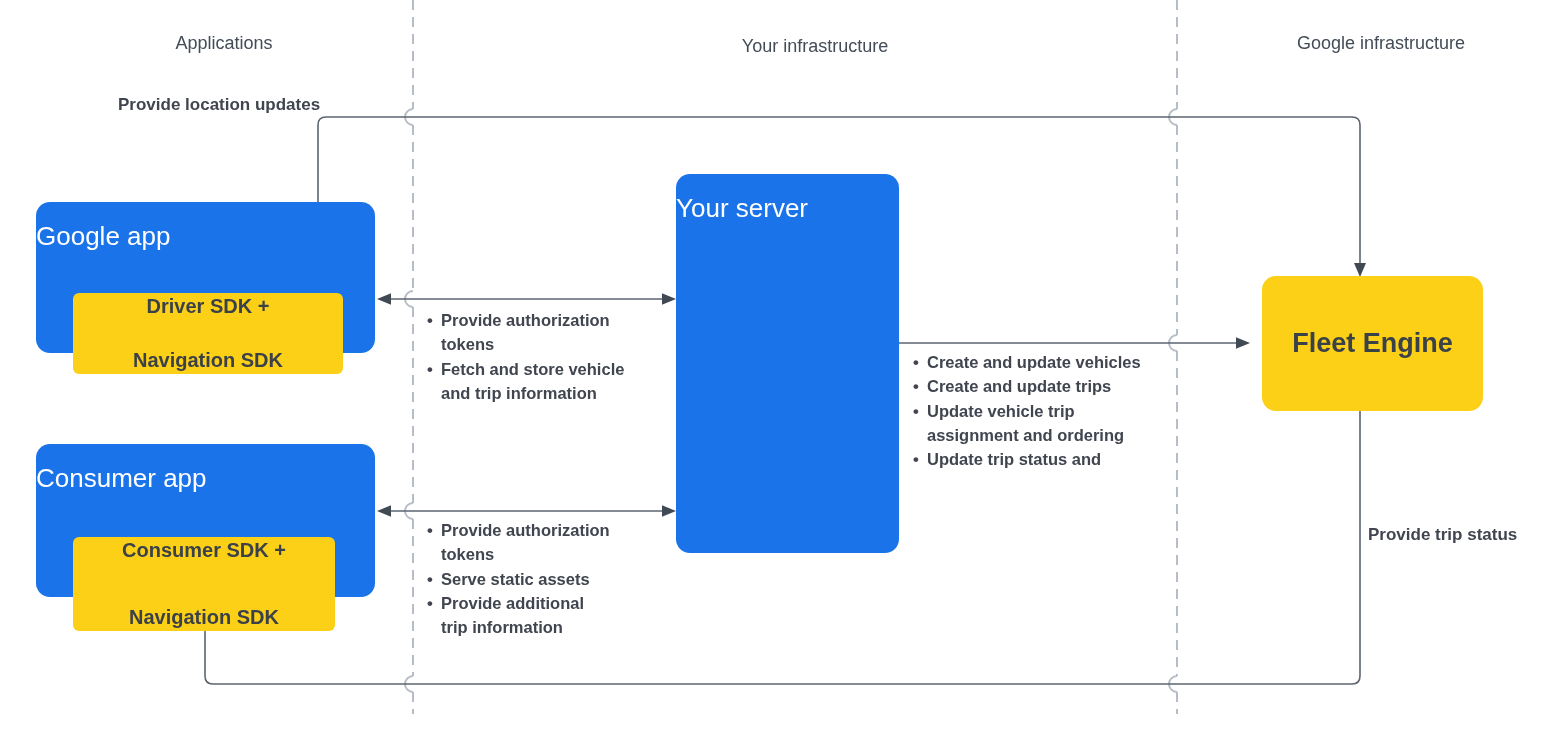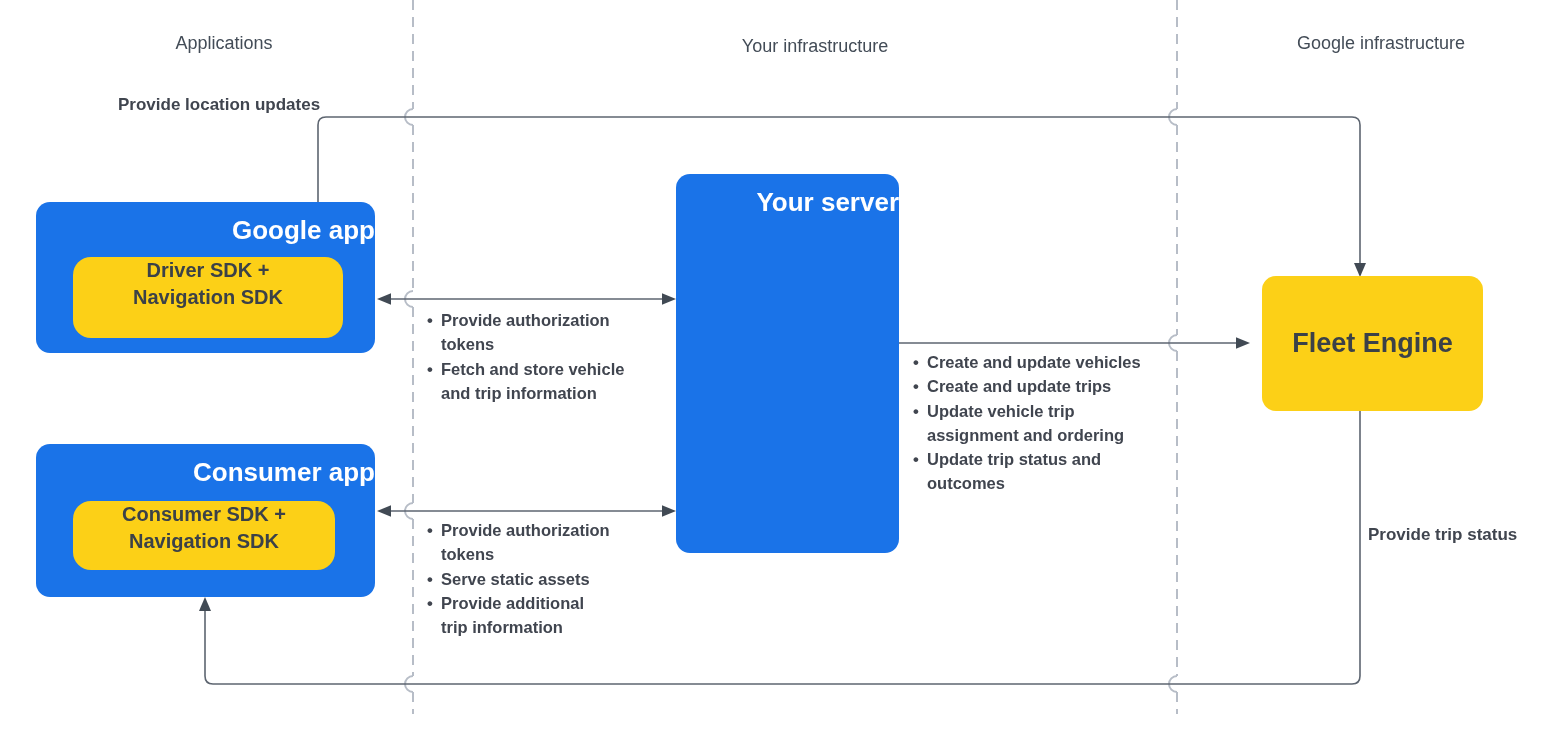--- a/index.html
+++ b/index.html
@@ -31,40 +31,41 @@
     margin-left:20px;
   }
   .node{
     position:absolute;
     border-radius:14px;
     box-sizing:border-box;
   }
   .node-blue{background:var(--blue);}
   .node-yellow{background:var(--yellow);}
   .node-title{
-    text-align:right;
-    font-weight:bold;
+    text-align:left;
+    font-weight:normal;
     font-size:26px;
     color:var(--white);
-    padding-top:13px;
+    padding-top:19px;
     white-space:nowrap;
   }
   .sdk-box{
     position:absolute;
-    border-radius:18px;
+    border-radius:6px;
     background:var(--yellow);
     display:flex;
     flex-direction:column;
     align-items:center;
-    justify-content:flex-start;
+    justify-content:space-between;
     font-weight:bold;
     font-size:20px;
     line-height:27px;
     color:var(--box-text);
     text-align:center;
+    margin-top:36px;
   }
   .fleet{
     display:flex;align-items:center;justify-content:center;
     font-weight:bold;font-size:27px;color:var(--box-text);margin-left:12px;
   }
   .edge-label{
     position:absolute;
     font-weight:bold;
     font-size:17px;
     color:var(--text);
@@ -133,21 +134,21 @@
     <div class="node-title">Google app</div>
   </div>
   <div class="sdk-box" style="left:73px;top:257px;width:270px;height:81px">
     <div>Driver SDK +</div>
     <div>Navigation SDK</div>
   </div>
 
   <div class="node node-blue" style="left:36px;top:444px;width:339px;height:153px">
     <div class="node-title">Consumer app</div>
   </div>
-  <div class="sdk-box" style="left:73px;top:501px;width:262px;height:69px">
+  <div class="sdk-box" style="left:73px;top:501px;width:262px;height:94px">
     <div>Consumer SDK +</div>
     <div>Navigation SDK</div>
   </div>
 
   <div class="node node-blue" style="left:676px;top:174px;width:223px;height:379px">
     <div class="node-title">Your server</div>
   </div>
 
   <div class="node node-yellow fleet" style="left:1250px;top:276px;width:221px;height:135px">
     <div>Fleet Engine</div>
@@ -168,16 +169,15 @@
       <div class="bl-first"><span class="bullet">•</span>Serve static assets</div>
       <div class="bl-first"><span class="bullet">•</span>Provide additional</div>
       <div class="bl-cont">trip information</div>
     </div>
   <div class="blist" style="left:911px;top:350px;width:262px">
       <div class="bl-first"><span class="bullet">•</span>Create and update vehicles</div>
       <div class="bl-first"><span class="bullet">•</span>Create and update trips</div>
       <div class="bl-first"><span class="bullet">•</span>Update vehicle trip</div>
       <div class="bl-cont">assignment and ordering</div>
       <div class="bl-first"><span class="bullet">•</span>Update trip status and</div>
-      <div class="bl-cont">outcomes</div>
     </div>
 
 </div>
 
 </body></html>

